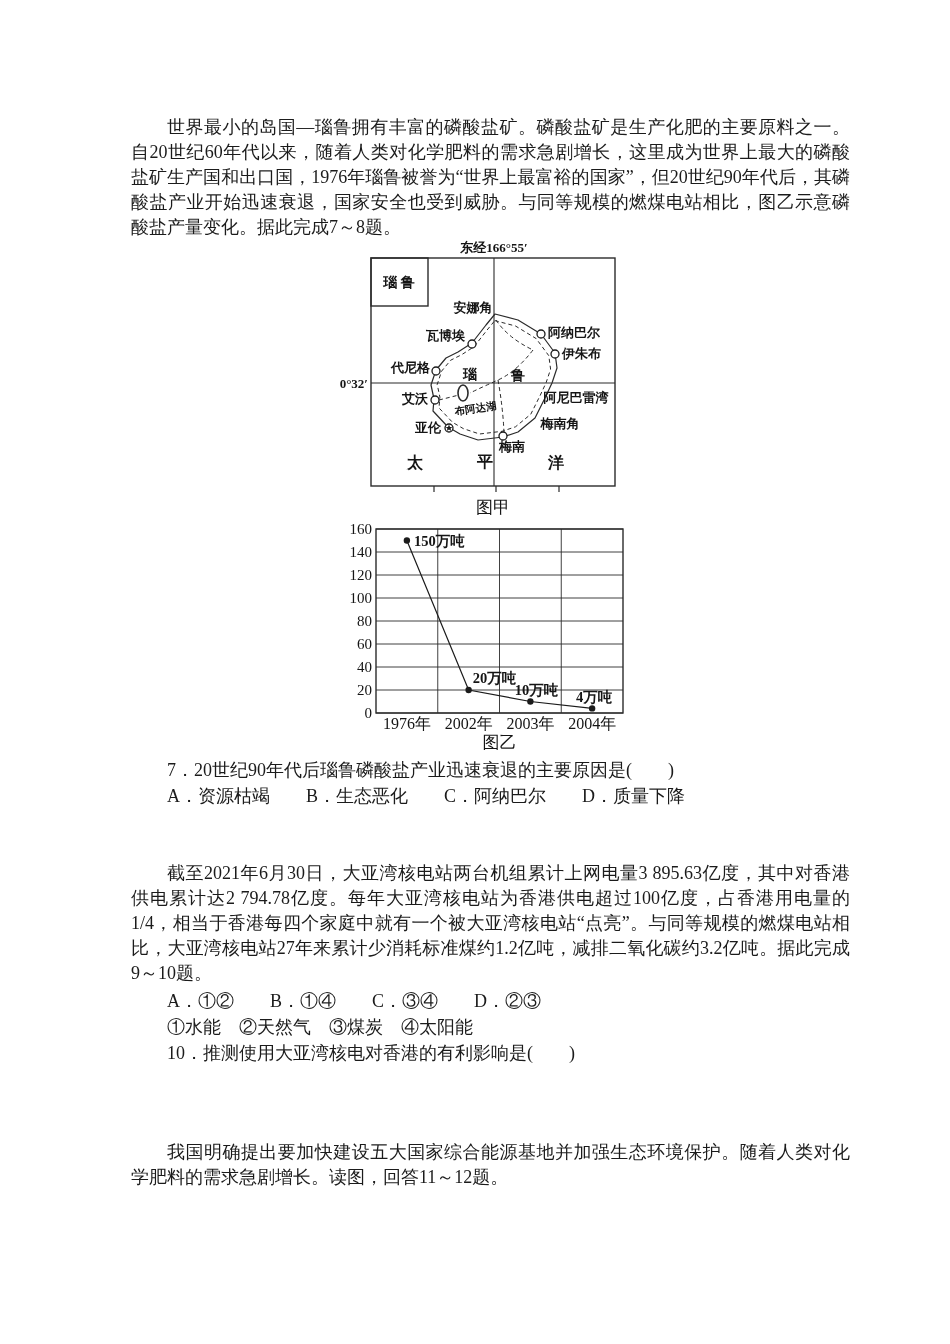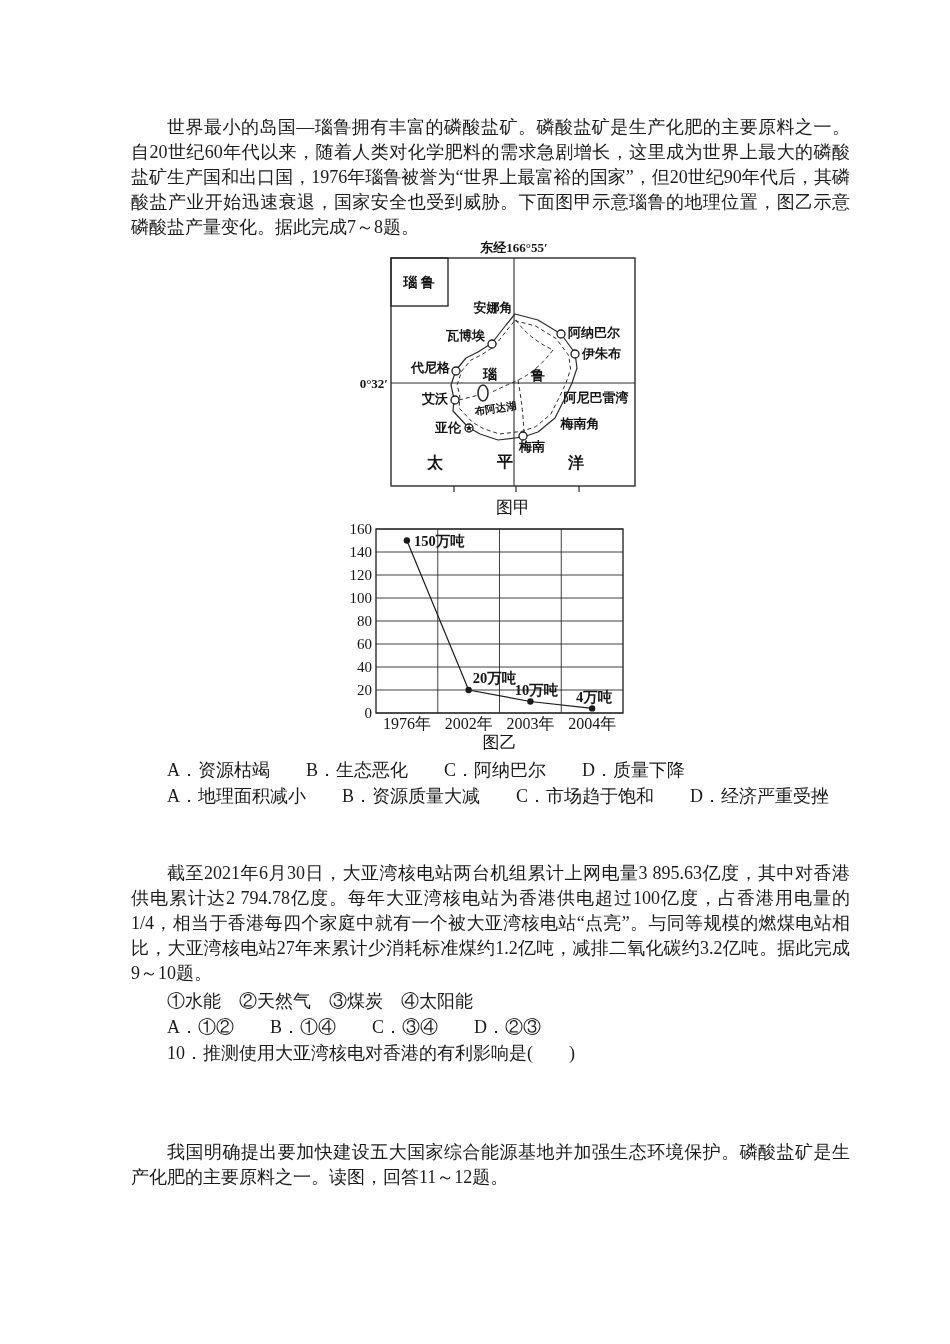--- a/index.html
+++ b/index.html
@@ -35,24 +35,24 @@
   .series{fill:none;stroke:#1b1b1b;stroke-width:1.2;}
   .dot{fill:#1b1b1b;}
   .ytick{font-size:15px;}
   .xtick{font-size:16px;}
   .plabel{font-size:14.5px;font-weight:700;}
 </style>
 </head>
 <body>
 
 <div class="block" style="top:115px;">
-  <p class="para">世界最小的岛国—瑙鲁拥有丰富的磷酸盐矿。磷酸盐矿是生产化肥的主要原料之一。自20世纪60年代以来，随着人类对化学肥料的需求急剧增长，这里成为世界上最大的磷酸盐矿生产国和出口国，1976年瑙鲁被誉为“世界上最富裕的国家”，但20世纪90年代后，其磷酸盐产业开始迅速衰退，国家安全也受到威胁。下面图甲示意瑙鲁的地理位置，图乙示意磷酸盐产量变化。据此完成7～8题。</p>
+  <p class="para">世界最小的岛国—瑙鲁拥有丰富的磷酸盐矿。磷酸盐矿是生产化肥的主要原料之一。自20世纪60年代以来，随着人类对化学肥料的需求急剧增长，这里成为世界上最大的磷酸盐矿生产国和出口国，1976年瑙鲁被誉为“世界上最富裕的国家”，但20世纪90年代后，其磷酸盐产业开始迅速衰退，国家安全也受到威胁。与同等规模的燃煤电站相比，图乙示意磷酸盐产量变化。据此完成7～8题。</p>
 </div>
 
-<figure style="top:240px;left:348px;">
+<figure style="top:240px;left:328px;">
   <svg id="map-svg" width="320" height="290" viewBox="0 0 320 290">
     <text x="166" y="12" class="mlabel" text-anchor="middle">东经166°55′</text>
     <rect x="43" y="18" width="244" height="228" class="mframe"></rect>
     <line x1="166" y1="18" x2="166" y2="246" class="mline"></line>
     <line x1="43" y1="143" x2="287" y2="143" class="mline"></line>
     <text x="40" y="148" class="mlabel" text-anchor="end">0°32′</text>
     <rect x="43" y="18" width="57" height="48" class="mframe"></rect>
     <text x="71" y="47" class="mlabel iname" text-anchor="middle">瑙 鲁</text>
 
     <polygon class="island" points="167,74 190,80 213,94 227,113 229,128 224,143 217,158 207,178 190,192 175,197 150,200 132,194 120,187 105,171 106,159 103,145 108,130 118,118 130,112 144,103 158,85"></polygon>
@@ -136,29 +136,29 @@
       <text x="244.125" y="178.4" class="plabel" text-anchor="middle">4万吨</text>
       <text x="56.875" y="205" class="xtick" text-anchor="middle">1976年</text>
       <text x="118.625" y="205" class="xtick" text-anchor="middle">2002年</text>
       <text x="180.375" y="205" class="xtick" text-anchor="middle">2003年</text>
       <text x="242.125" y="205" class="xtick" text-anchor="middle">2004年</text>
       <text x="149.5" y="224" class="figcap" text-anchor="middle">图乙</text>
     </svg>
 </figure>
 
 <div class="block qblock" style="top:757px;">
+  <p class="qline"><span>7．</span><span>20世纪90年代后瑙鲁磷酸盐产业迅速衰退的主要原因是(　　)</span></p>
   <p class="qline">A．资源枯竭　　B．生态恶化　　C．阿纳巴尔　　D．质量下降</p>
-  <p class="qline">A．地理面积减小　　B．资源质量大减　　C．市场趋于饱和　　D．经济严重受挫</p>
 </div>
 
 <div class="block" style="top:861px;">
   <p class="para">截至2021年6月30日，大亚湾核电站两台机组累计上网电量3 895.63亿度，其中对香港供电累计达2 794.78亿度。每年大亚湾核电站为香港供电超过100亿度，占香港用电量的1/4，相当于香港每四个家庭中就有一个被大亚湾核电站“点亮”。与同等规模的燃煤电站相比，大亚湾核电站27年来累计少消耗标准煤约1.2亿吨，减排二氧化碳约3.2亿吨。据此完成9～10题。</p>
 </div>
 
 <div class="block qblock" style="top:988px;">
+  <p class="qline">A．①②　　B．①④　　C．③④　　D．②③</p>
   <p class="qline">①水能　②天然气　③煤炭　④太阳能</p>
-  <p class="qline">A．①②　　B．①④　　C．③④　　D．②③</p>
   <p class="qline"><span>10．</span><span>推测使用大亚湾核电对香港的有利影响是(　　)</span></p>
 </div>
 
 <div class="block" style="top:1140px;">
-  <p class="para">我国明确提出要加快建设五大国家综合能源基地并加强生态环境保护。磷酸盐矿是生产化肥的主要原料之一。读图，回答11～12题。</p>
+  <p class="para">我国明确提出要加快建设五大国家综合能源基地并加强生态环境保护。随着人类对化学肥料的需求急剧增长。读图，回答11～12题。</p>
 </div>
 
 </body></html>

